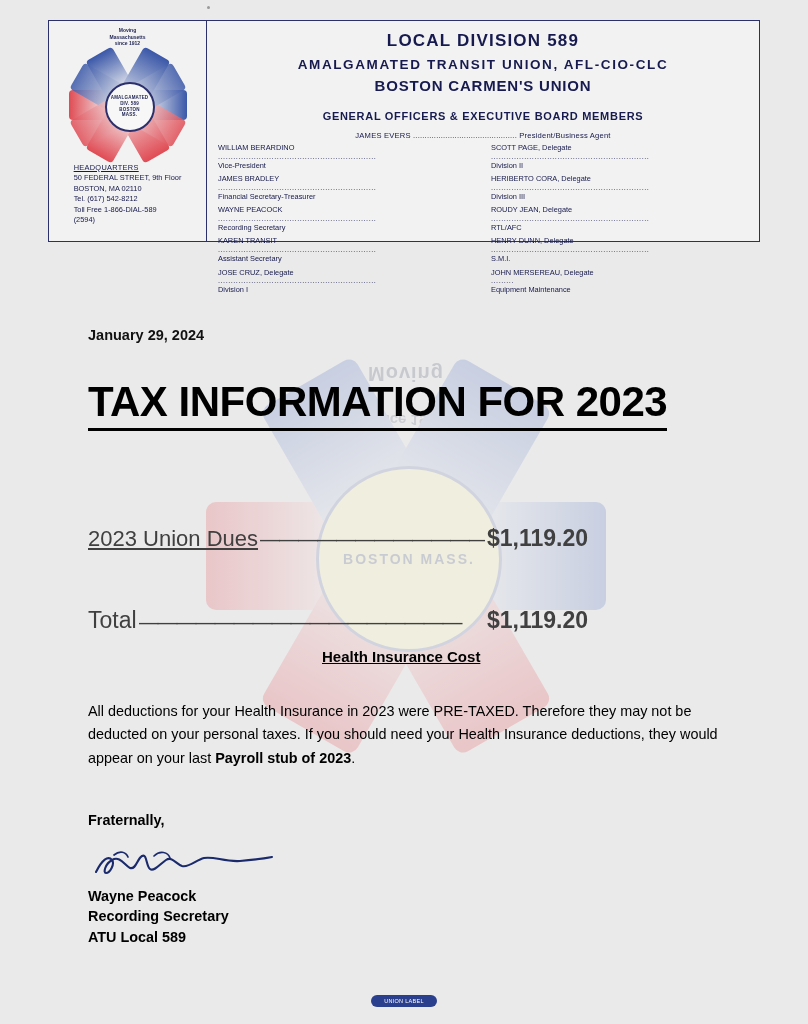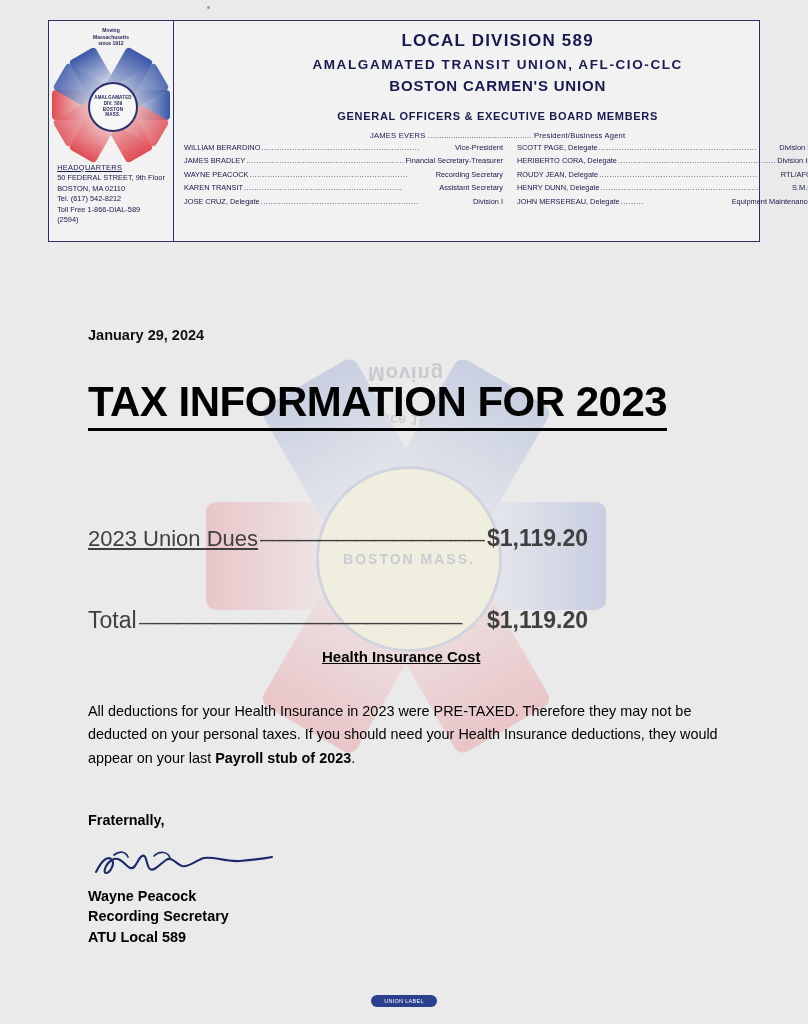--- a/index.html
+++ b/index.html
@@ -151,20 +151,21 @@
     flex: 1;
   }
   .officer-row {
     display: flex;
     align-items: baseline;
     font-size: 7.4px;
     color: #15184a;
     line-height: 1.2;
     margin-bottom: 4.5px;
     white-space: nowrap;
+    flex-direction: column;
   }
   .officer-row .nm { }
   .officer-row .dots {
     flex: 1;
     overflow: hidden;
     white-space: nowrap;
     letter-spacing: .5px;
     margin: 0 1px;
   }
   .officer-row .ttl { }

